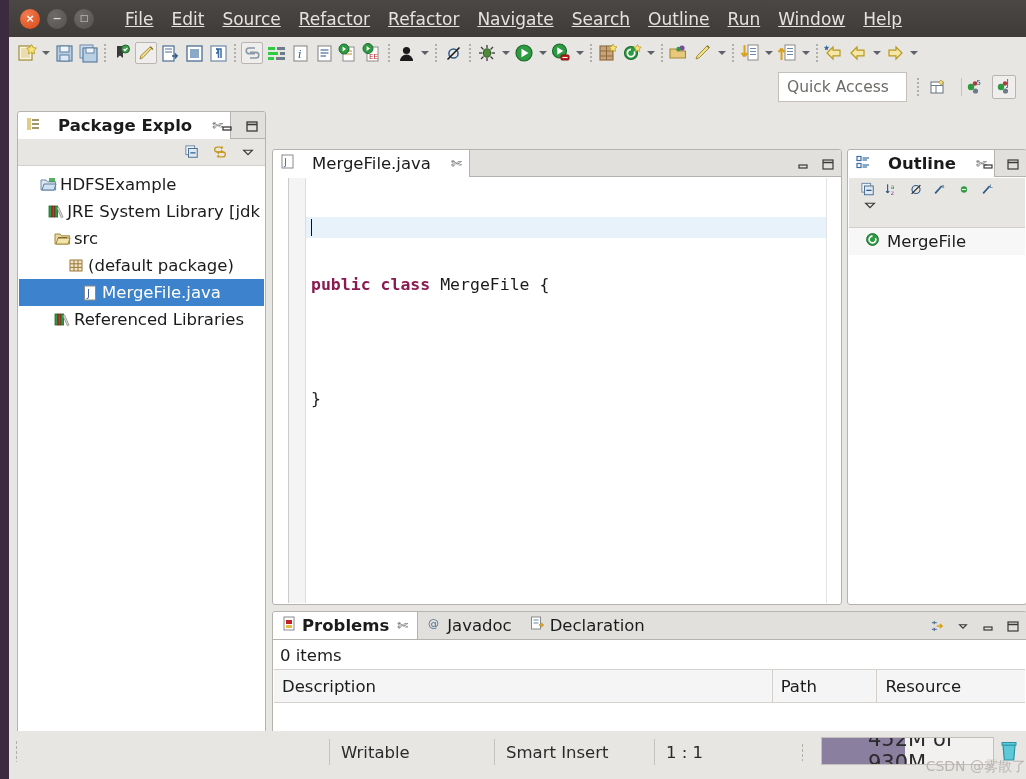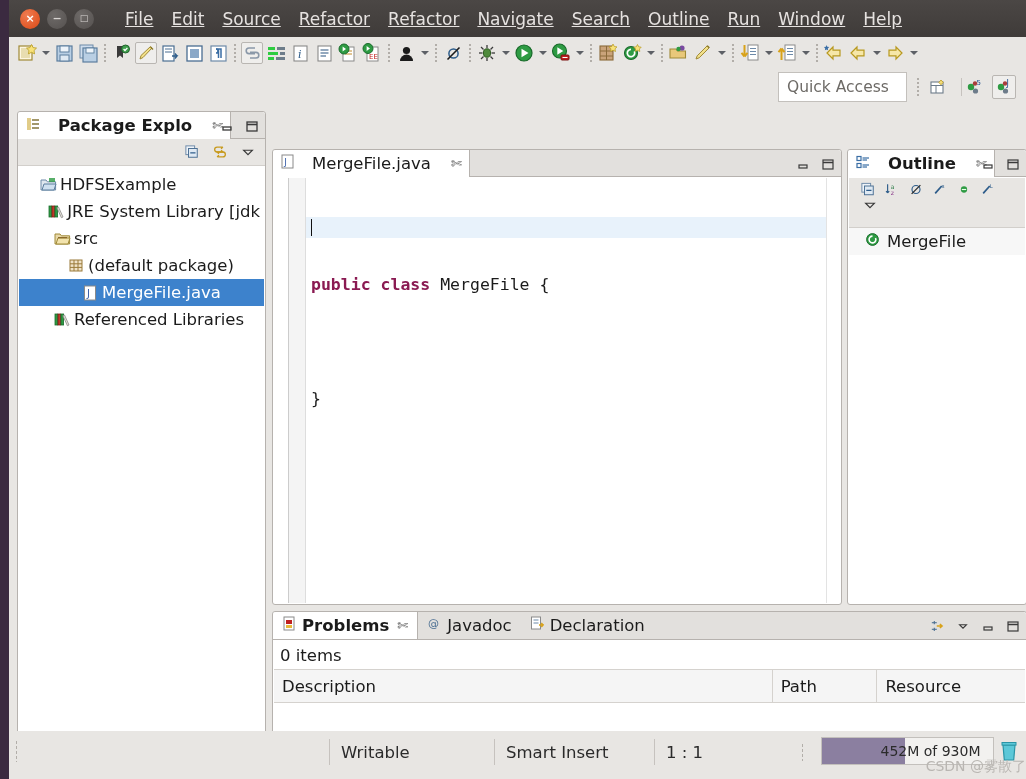--- a/index.html
+++ b/index.html
@@ -140,21 +140,21 @@
   .statusbar { position: absolute; left: 0; bottom: 0; width: 1017px; height: 48px; background: #e8e6e3; }
   .sb-dots { position: absolute; left: 6px; top: 9px; width: 3px; height: 22px;
              background-image: radial-gradient(#b2aea9 40%, transparent 41%); background-size: 3px 5px; }
   .sb-cell { position: absolute; top: 6px; height: 30px; display: flex; align-items: center;
              font-size: 16.5px; color: #2b2b2b; padding-left: 12px; }
   .sb-div { position: absolute; top: 8px; width: 1px; height: 26px; background: #c6c2be; }
   .mem { position: absolute; right: 32px; top: 6px; width: 173px; height: 28px;
          background: #f2f1ef; border: 1px solid #c3c0bc; overflow: hidden; }
   .mem-fill { position: absolute; left: 0; top: 0; bottom: 0; width: 48.6%; background: #8b7fa0; }
   .mem-txt { position: absolute; left: 0; right: 0; top: 0; bottom: 0; display: flex;
-             align-items: center; justify-content: center; font-size: 14px; color: #2b2b2b; padding-left: 46px; }
+             align-items: center; justify-content: center; font-size: 21px; color: #2b2b2b; padding-left: 46px; }
   .trash { position: absolute; right: 8px; top: 9px; width: 18px; height: 22px; }
   .watermark { position: absolute; right: 0; bottom: 3px; font-size: 14px; color: #b9b6b2;
                font-family: "DejaVu Sans", sans-serif; }
 </style>
 </head>
 <body>
 
 <div id="root">
 
   <div class="titlebar">

